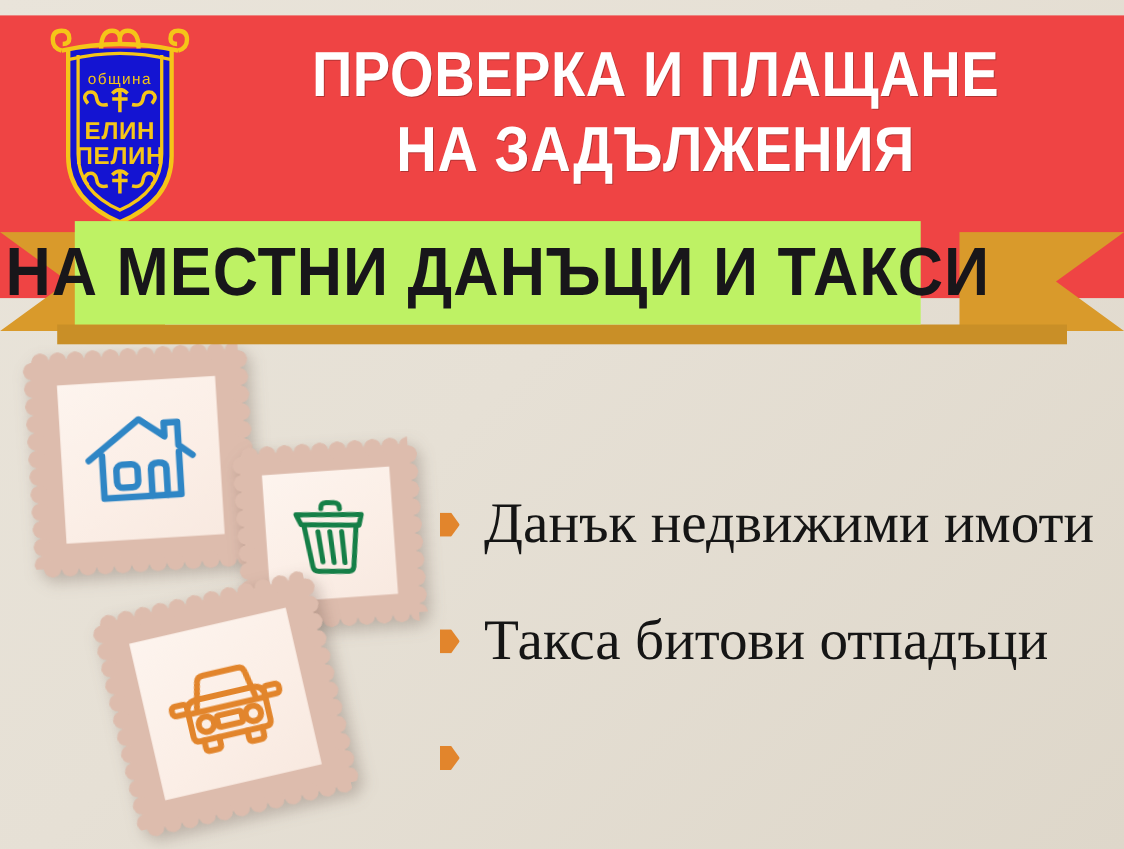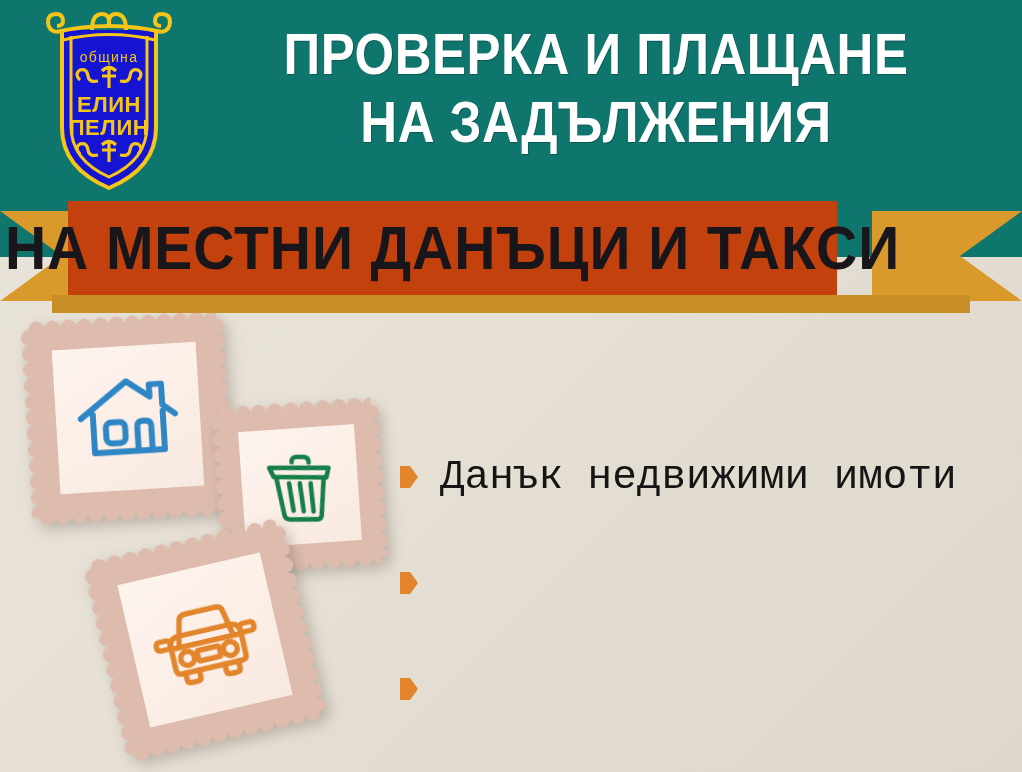--- a/index.html
+++ b/index.html
@@ -12,24 +12,24 @@
 
   body {
     font-family: "Liberation Sans", sans-serif;
     background: linear-gradient(135deg, #e9e4da 0%, #e6e0d5 45%, #ded7ca 100%);
     position: relative;
   }
 
   
   .header {
     position: absolute;
-    top: 0; left: 0;
+    top: 14px; left: 0;
     width: 1022px;
     height: 257px;
-    background: #0f766e;
+    background: #ef4444;
     z-index: 5;
   }
 
   
   .crest {
     position: absolute;
     left: 44px;
     top: 8px;
     width: 130px;
     height: 185px;
@@ -90,21 +90,21 @@
     background: #c98f27;
     z-index: 1;
   }
 
   .ribbon-main {
     position: absolute;
     top: 0;
     left: 68px;
     width: 769px;
     height: 94px;
-    background: #c2410c;
+    background: #bef264;
     z-index: 2;
     display: flex;
     align-items: center;
     justify-content: center;
   }
 
   .ribbon-text {
     color: #18161a;
     font-family: "Liberation Sans", sans-serif;
     font-weight: bold;
@@ -204,22 +204,22 @@
   }
   .bullet-marker {
     width: 18px;
     height: 22px;
     flex: 0 0 18px;
     background: #e2852c;
     clip-path: polygon(0 0, 10px 0, 18px 11px, 10px 22px, 0 22px);
     margin-right: 22px;
   }
   .bullet-label {
-    font-family: Liberation Mono, monospace;
-    font-size: 41px;
+    font-family: Liberation Serif, serif;
+    font-size: 52px;
     line-height: 46px;
     color: #151515;
     white-space: nowrap;
   }
 </style>
 </head>
 <body>
 
 <div class="header">
 
@@ -326,19 +326,20 @@
 
 <div class="bullet-list">
 
   <div class="bullet-row">
     <span class="bullet-marker"></span>
     <span class="bullet-label">Данък недвижими имоти</span>
   </div>
 
   <div class="bullet-row">
     <span class="bullet-marker"></span>
+    <span class="bullet-label">Такса битови отпадъци</span>
   </div>
 
   <div class="bullet-row">
     <span class="bullet-marker"></span>
   </div>
 
 </div>
 
 </body></html>

